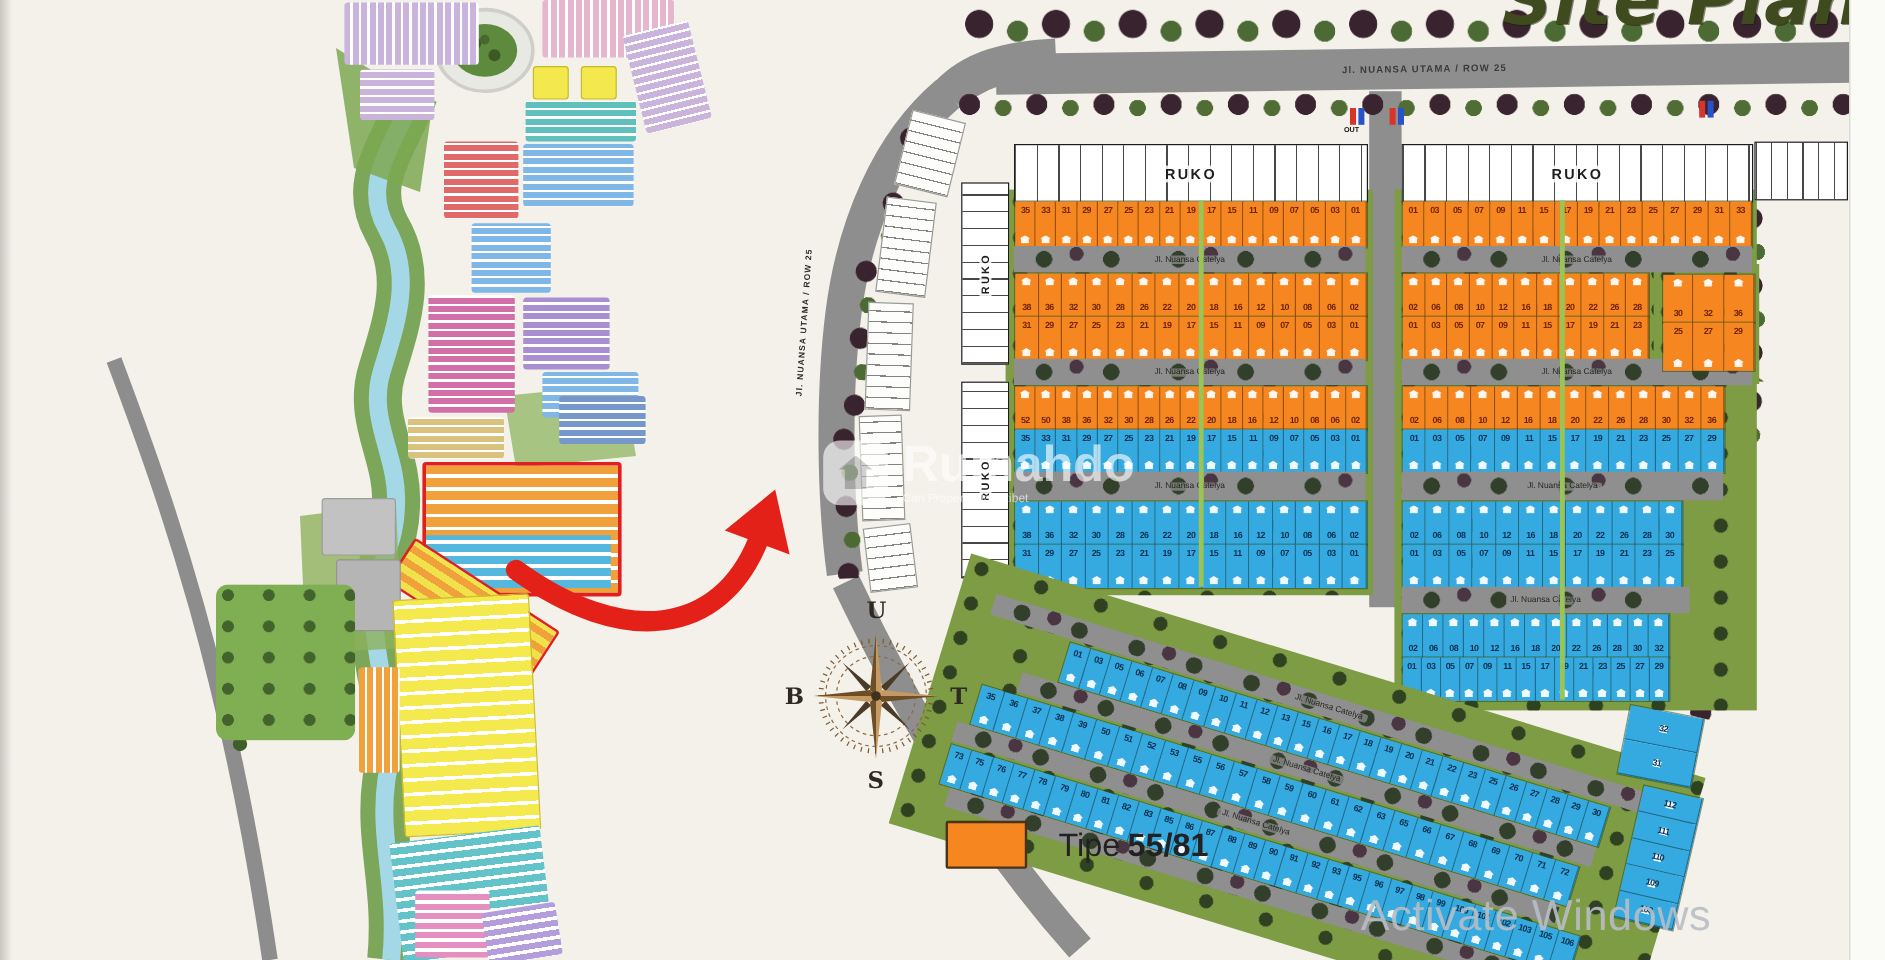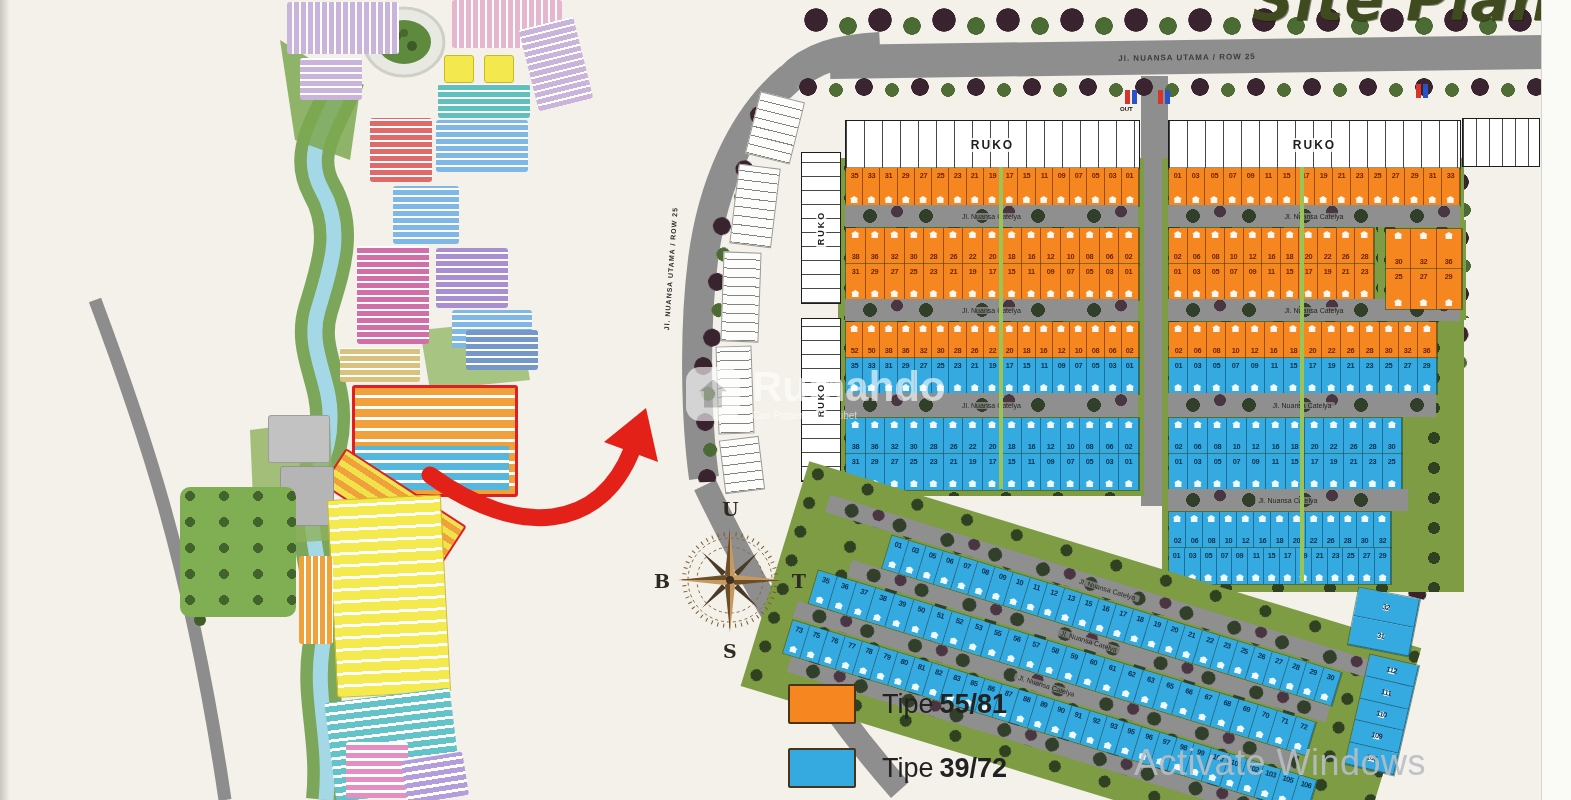--- a/index.html
+++ b/index.html
@@ -1282,24 +1282,20 @@
     <span style="right:2px;top:72px;">T</span>
     <span style="left:71px;bottom:0;">S</span>
     <span style="left:2px;top:72px;">B</span>
   </div>
 
   <div class="abs" style="left:788px;top:684px;">
     <div class="legend-row">
       <div class="swatch" style="background: rgb(246, 134, 31);"></div>
       <div class="legend-text"><span>Tipe</span><b>55/81</b></div>
     </div>
-    <div class="legend-row">
-      <div class="swatch" style="background: rgb(53, 170, 224);"></div>
-      <div class="legend-text"><span>Tipe</span><b>39/72</b></div>
-    </div>
   </div>
 
   <div id="wm">
     <div class="logo"></div>
     <div>
       <div class="brand">Rumahdo</div>
       <div class="tag">Cari Properti Plan Ribet</div>
     </div>
   </div>
   <div id="title">Site Plan</div>

